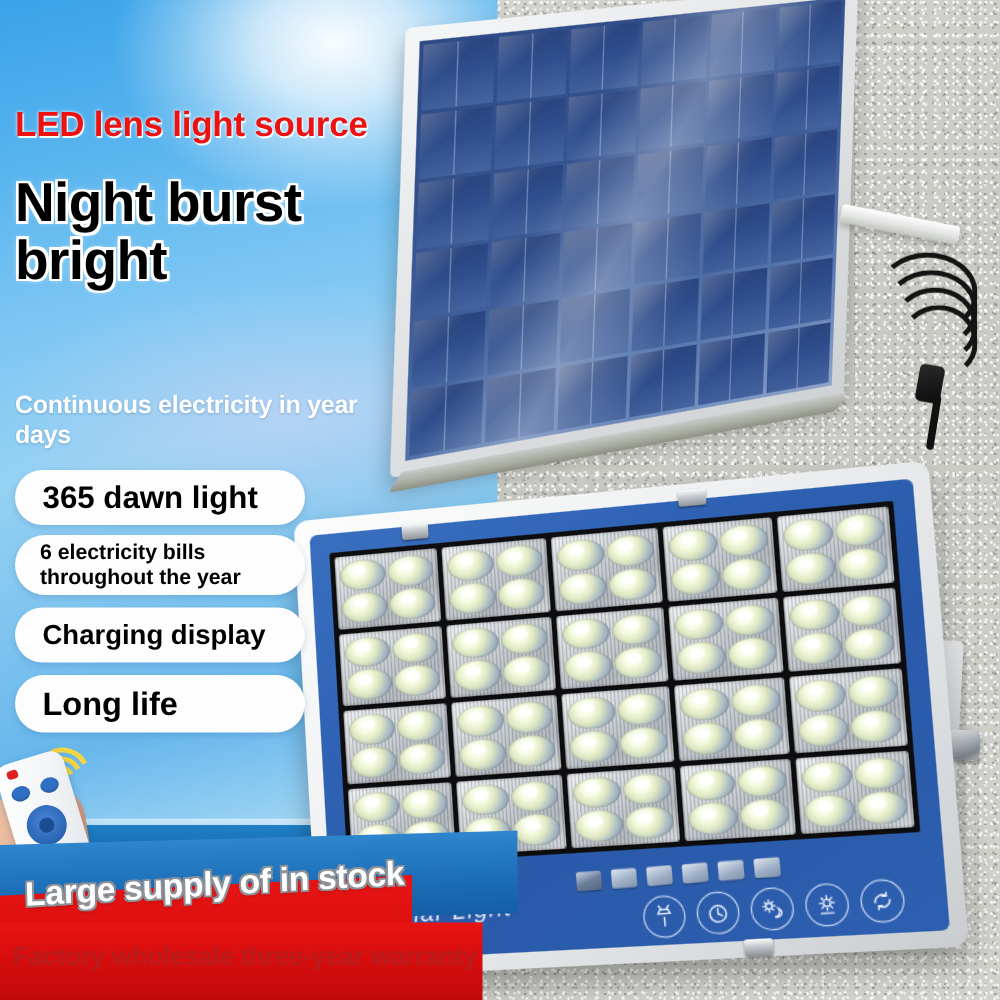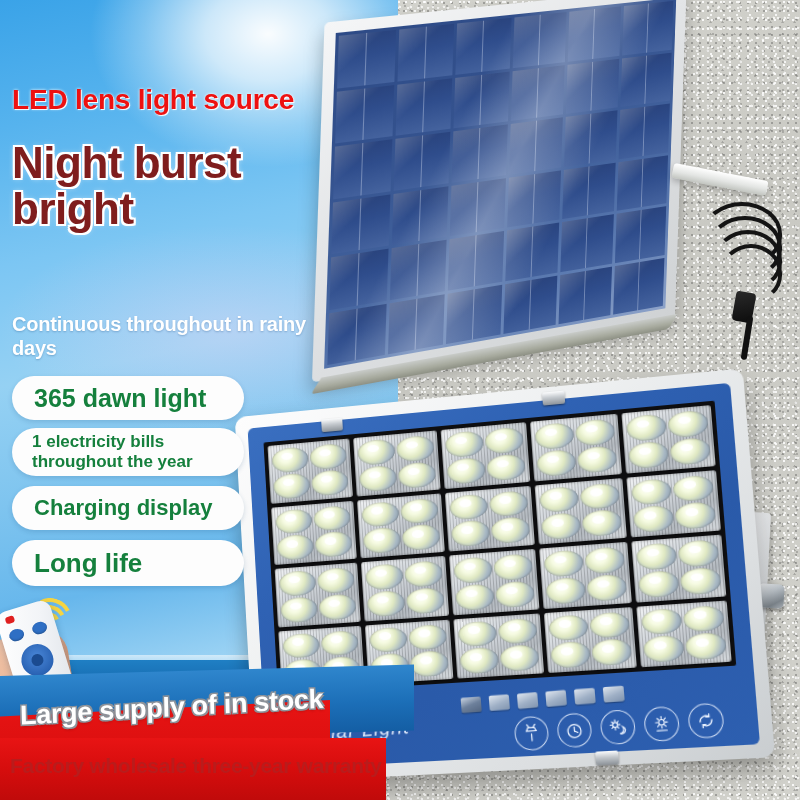--- a/index.html
+++ b/index.html
@@ -69,21 +69,21 @@
     letter-spacing: -.2px;
     text-shadow: 0 0 3px rgba(255,255,255,.95), 1px 1px 0 rgba(255,255,255,.9);
     white-space: nowrap;
   }
   .headline-2 {
     position: absolute;
     left: 12px; top: 140px;
     font-size: 44px;
     line-height: 46px;
     font-weight: bold;
-    color: #7f1d1d;
+    color: #000000;
     letter-spacing: -.5px;
     text-shadow:
       -2px -2px 0 #fff,  2px -2px 0 #fff,
       -2px  2px 0 #fff,  2px  2px 0 #fff,
       -2px  0   0 #fff,  2px  0   0 #fff,
        0   -2px 0 #fff,  0    2px 0 #fff,
        0 0 6px rgba(255,255,255,.8);
     max-width: 280px;
   }
   .headline-3 {
@@ -107,21 +107,21 @@
     width: 300px;
     text-shadow: 0 1px 2px rgba(40,90,140,.35);
   }
 
   
   .badge {
     position: absolute;
     background: #fdfdfd;
     border-radius: 999px;
     box-shadow: 0 2px 5px rgba(20,70,120,.18);
-    color: #15803d;
+    color: #000000;
     font-weight: bold;
     display: flex;
     align-items: center;
     box-sizing: border-box;
   }
   .badge-365 {
     left: 12px; top: 376px;
     width: 232px; height: 44px;
     padding-left: 22px;
     font-size: 25px;
@@ -778,24 +778,24 @@
       <div class="rc-btn" style="left:32px; top:20px; width:15px; height:12px;"></div>
       <div class="rc-dpad"></div>
       <div class="rc-bar" style="left:10px; top:78px; width:36px; height:11px;"></div>
       <div class="rc-btn" style="left:6px;  top:94px; width:18px; height:14px;"></div>
       <div class="rc-btn" style="left:31px; top:94px; width:18px; height:14px;"></div>
     </div>
   </div>
 
   <div class="headline-1">LED lens light source</div>
   <div class="headline-2">Night burst bright</div>
-  <div class="headline-4">Continuous throughout in rainy days</div>
+  <div class="headline-4">Continuous electricity in year days</div>
 
   <div class="badge badge-365">365 dawn light</div>
-  <div class="badge badge-bills">1 electricity bills throughout the year</div>
+  <div class="badge badge-bills">6 electricity bills throughout the year</div>
   <div class="badge badge-charging">Charging display</div>
   <div class="badge badge-longlife">Long life</div>
 
   <div class="band-blue"></div>
   <div class="band-red-top"></div>
   <div class="band-stock">Large supply of in stock</div>
   <div class="band-red"></div>
   <div class="band-warranty">Factory wholesale three-year warranty</div>
 
 </div>

